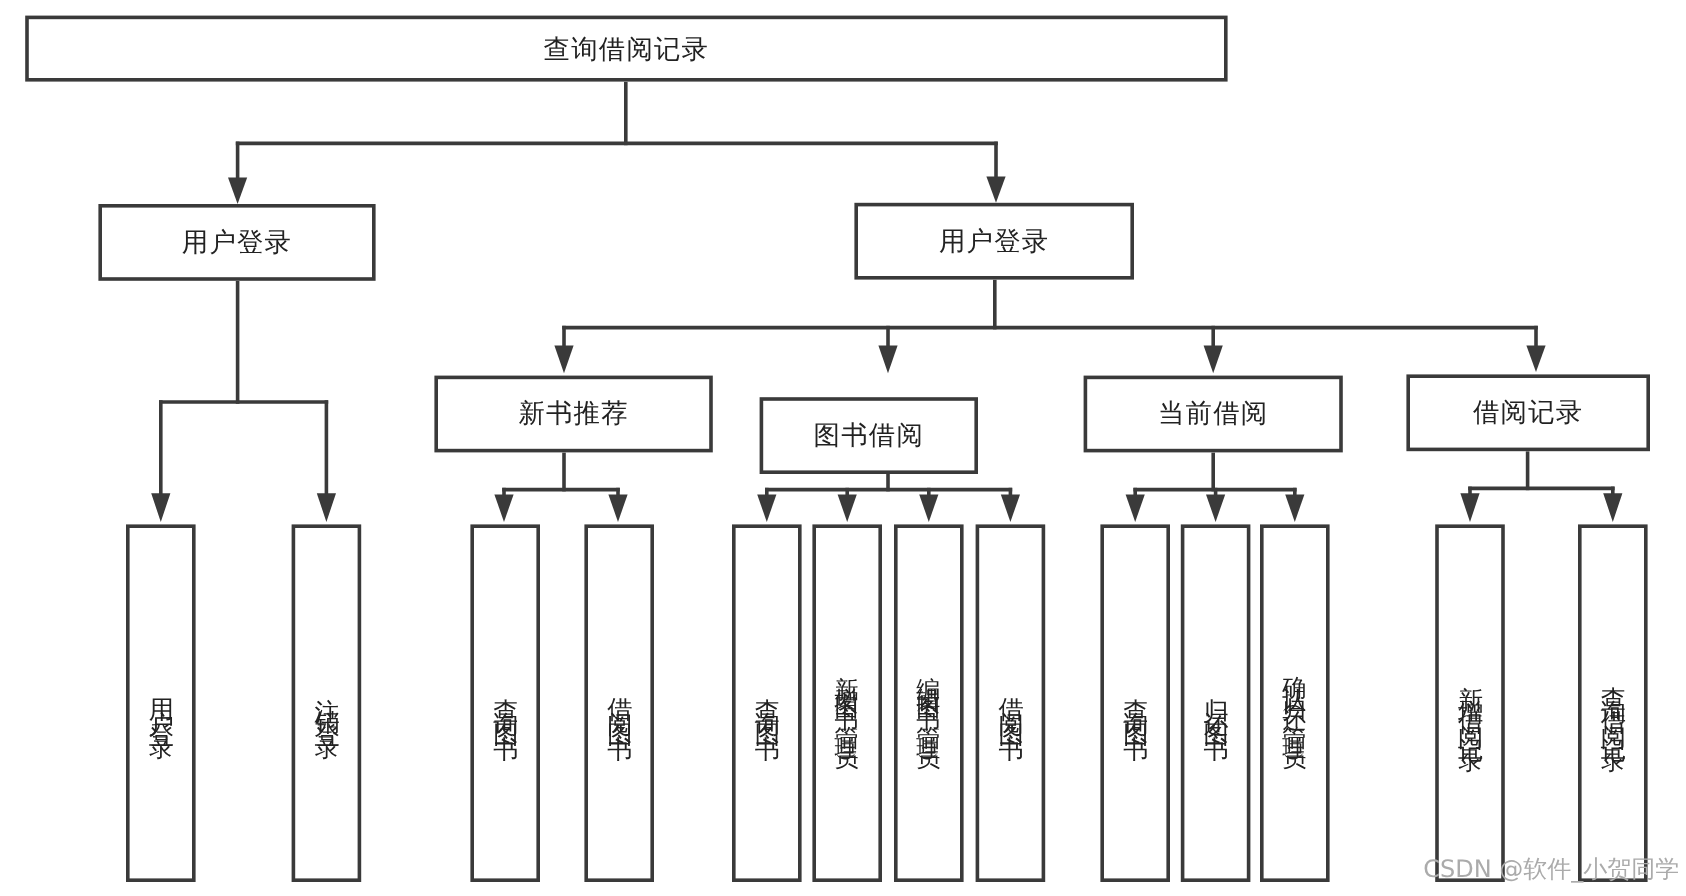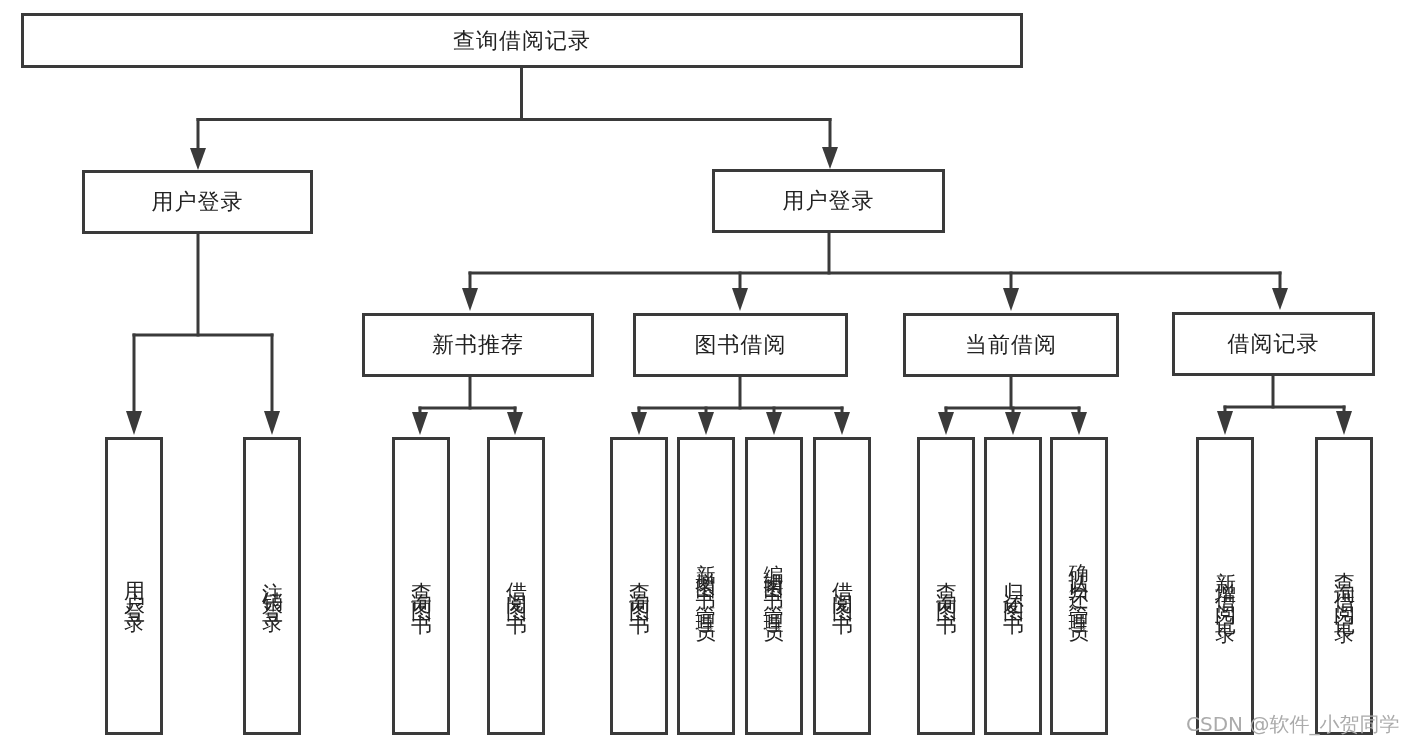--- a/index.html
+++ b/index.html
@@ -104,21 +104,21 @@
   <div class="box h" style="left:82px;top:170px;width:231px;height:64px">
     <span>用户登录</span>
   </div>
   <div class="box h" style="left:712px;top:169px;width:233px;height:64px">
     <span>用户登录</span>
   </div>
 
   <div class="box h" style="left:362px;top:313px;width:232px;height:64px">
     <span>新书推荐</span>
   </div>
-  <div class="box h" style="left:633px;top:313px;width:215px;height:64px">
+  <div class="box h" style="left:633px;top:331px;width:182px;height:64px">
     <span>图书借阅</span>
   </div>
   <div class="box h" style="left:1172px;top:312px;width:203px;height:64px">
     <span>借阅记录</span>
   </div>
   <div class="box h" style="left:903px;top:313px;width:216px;height:64px">
     <span>当前借阅</span>
   </div>
 
   <div class="box v" style="left:105px;top:437px;width:58px;height:298px">

